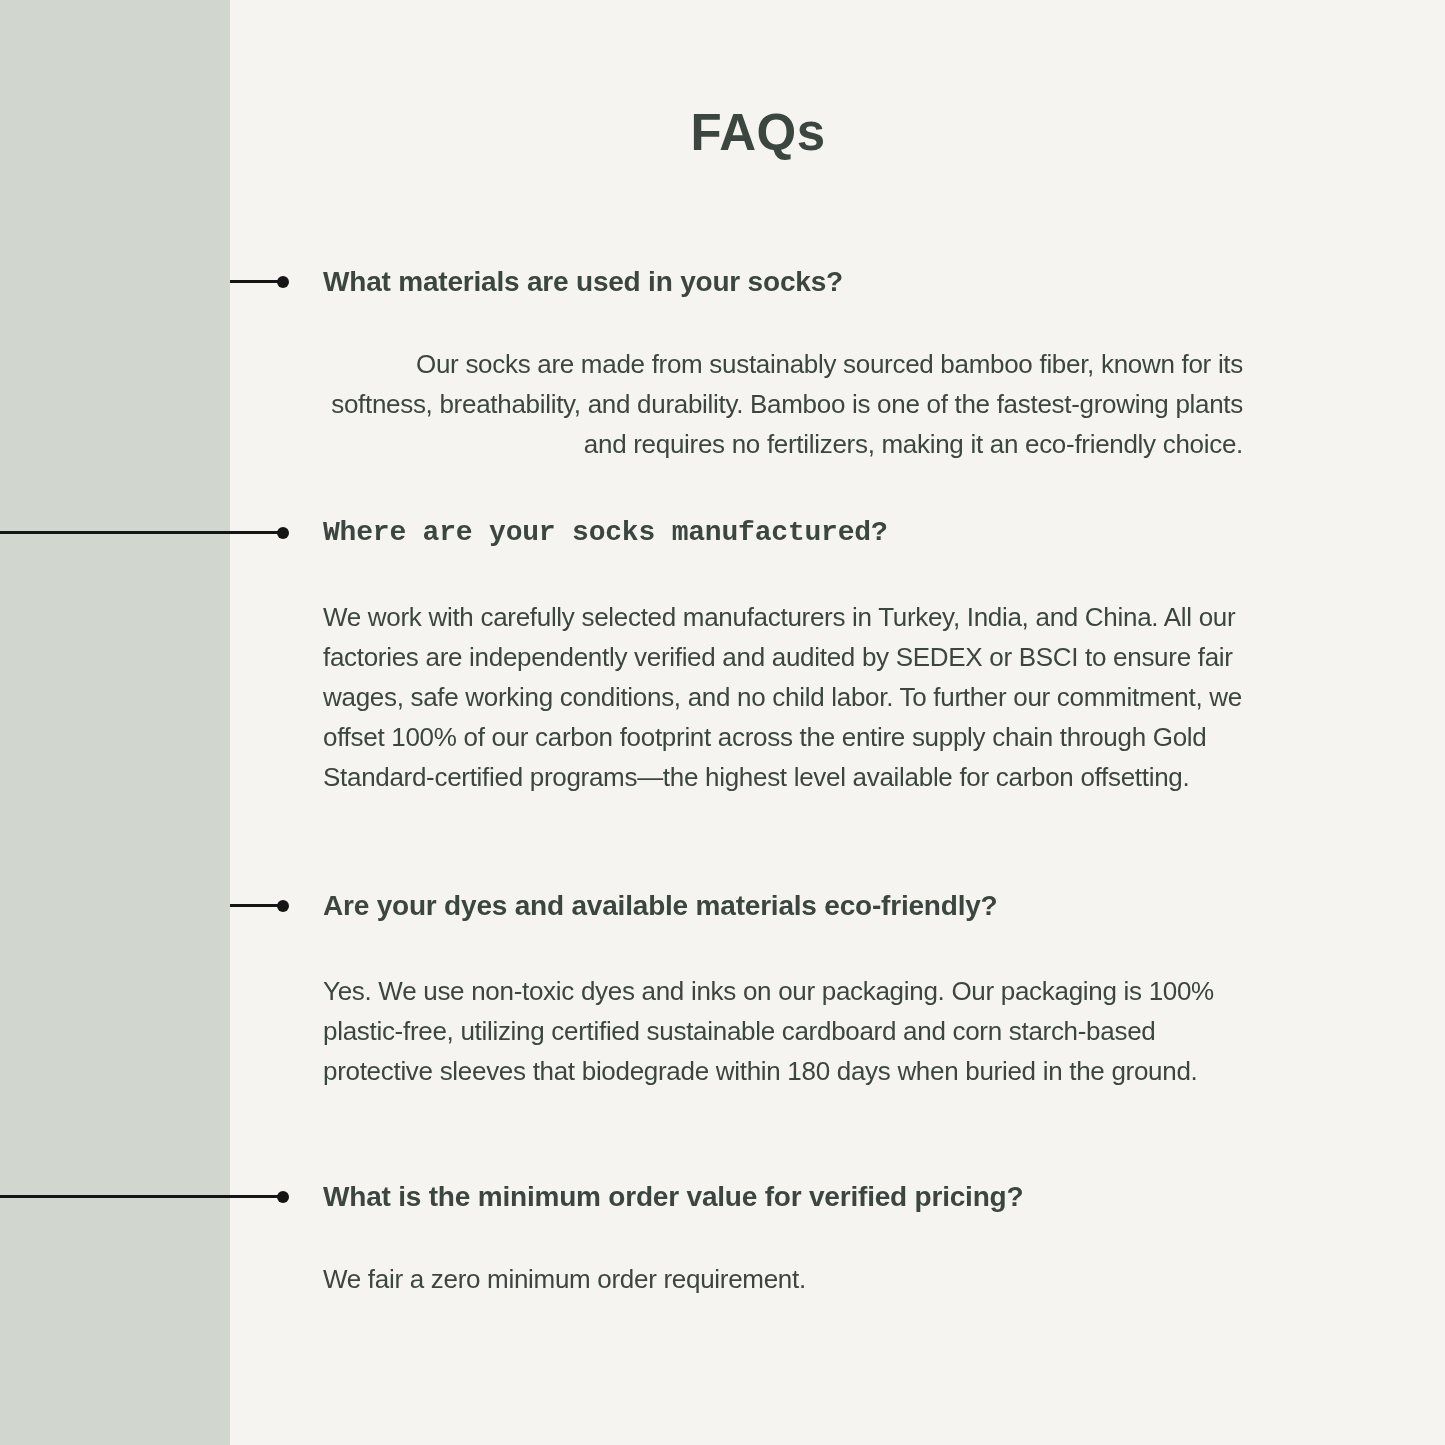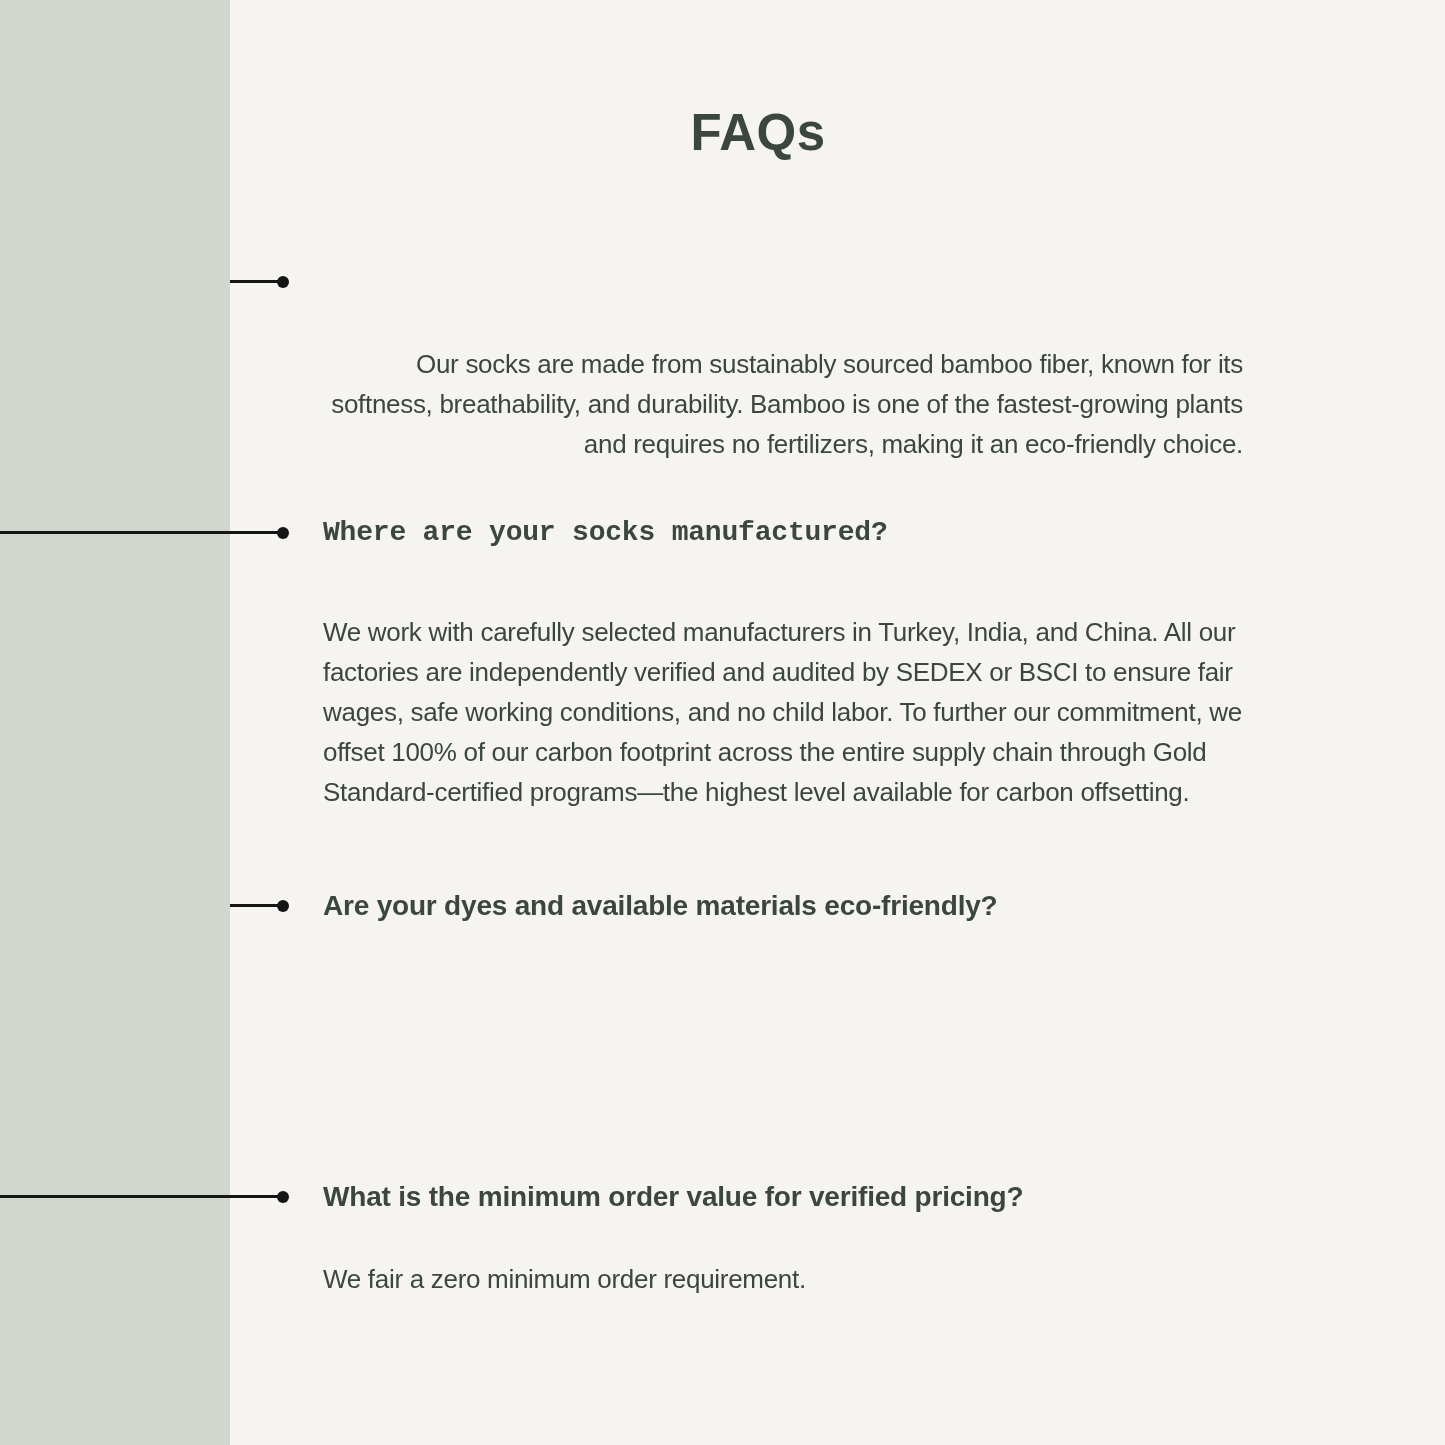--- a/index.html
+++ b/index.html
@@ -55,21 +55,21 @@
     width: 920px;
     font-size: 26px;
     font-weight: normal;
     letter-spacing: -0.3px;
     line-height: 40px;
     color: var(--text);
   }
   .q1 { top: 265px; }
   .a1 { top: 344px; text-align: right; }
   .q2 { top: 516px; font-family: Liberation Mono, monospace; }
-  .a2 { top: 597px; margin-top: 15px; }
+  .a2 { top: 597px; }
   .q3 { top: 889px; }
   .a3 { top: 971px; }
   .q4 { top: 1180px; }
   .a4 { top: 1259px; }
 
   .connector {
     position: absolute;
     height: 3px;
     background: var(--connector);
   }
@@ -101,23 +101,25 @@
 
   <div class="connector c1"></div>
   <div class="dot d1"></div>
   <div class="connector c2"></div>
   <div class="dot d2"></div>
   <div class="connector c3"></div>
   <div class="dot d3"></div>
   <div class="connector c4"></div>
   <div class="dot d4"></div>
 
+  <h2 class="faq-question q1">What materials are used in your socks?</h2>
   <p class="faq-answer a1">Our socks are made from sustainably sourced bamboo fiber, known for its softness, breathability, and durability. Bamboo is one of the fastest-growing plants and requires no fertilizers, making it an eco-friendly choice.</p>
 
   <h2 class="faq-question q2">Where are your socks manufactured?</h2>
   <p class="faq-answer a2">We work with carefully selected manufacturers in Turkey, India, and China. All our factories are independently verified and audited by SEDEX or BSCI to ensure fair wages, safe working conditions, and no child labor. To further our commitment, we offset 100% of our carbon footprint across the entire supply chain through Gold Standard-certified programs—the highest level available for carbon offsetting.</p>
 
   <h2 class="faq-question q3">Are your dyes and available materials eco-friendly?</h2>
+  <p class="faq-answer a3">Yes. We use non-toxic dyes and inks on our packaging. Our packaging is 100% plastic-free, utilizing certified sustainable cardboard and corn starch-based protective sleeves that biodegrade within 180 days when buried in the ground.</p>
 
   <h2 class="faq-question q4">What is the minimum order value for verified pricing?</h2>
   <p class="faq-answer a4">We fair a zero minimum order requirement.</p>
 
 </div>
 
 </body></html>

